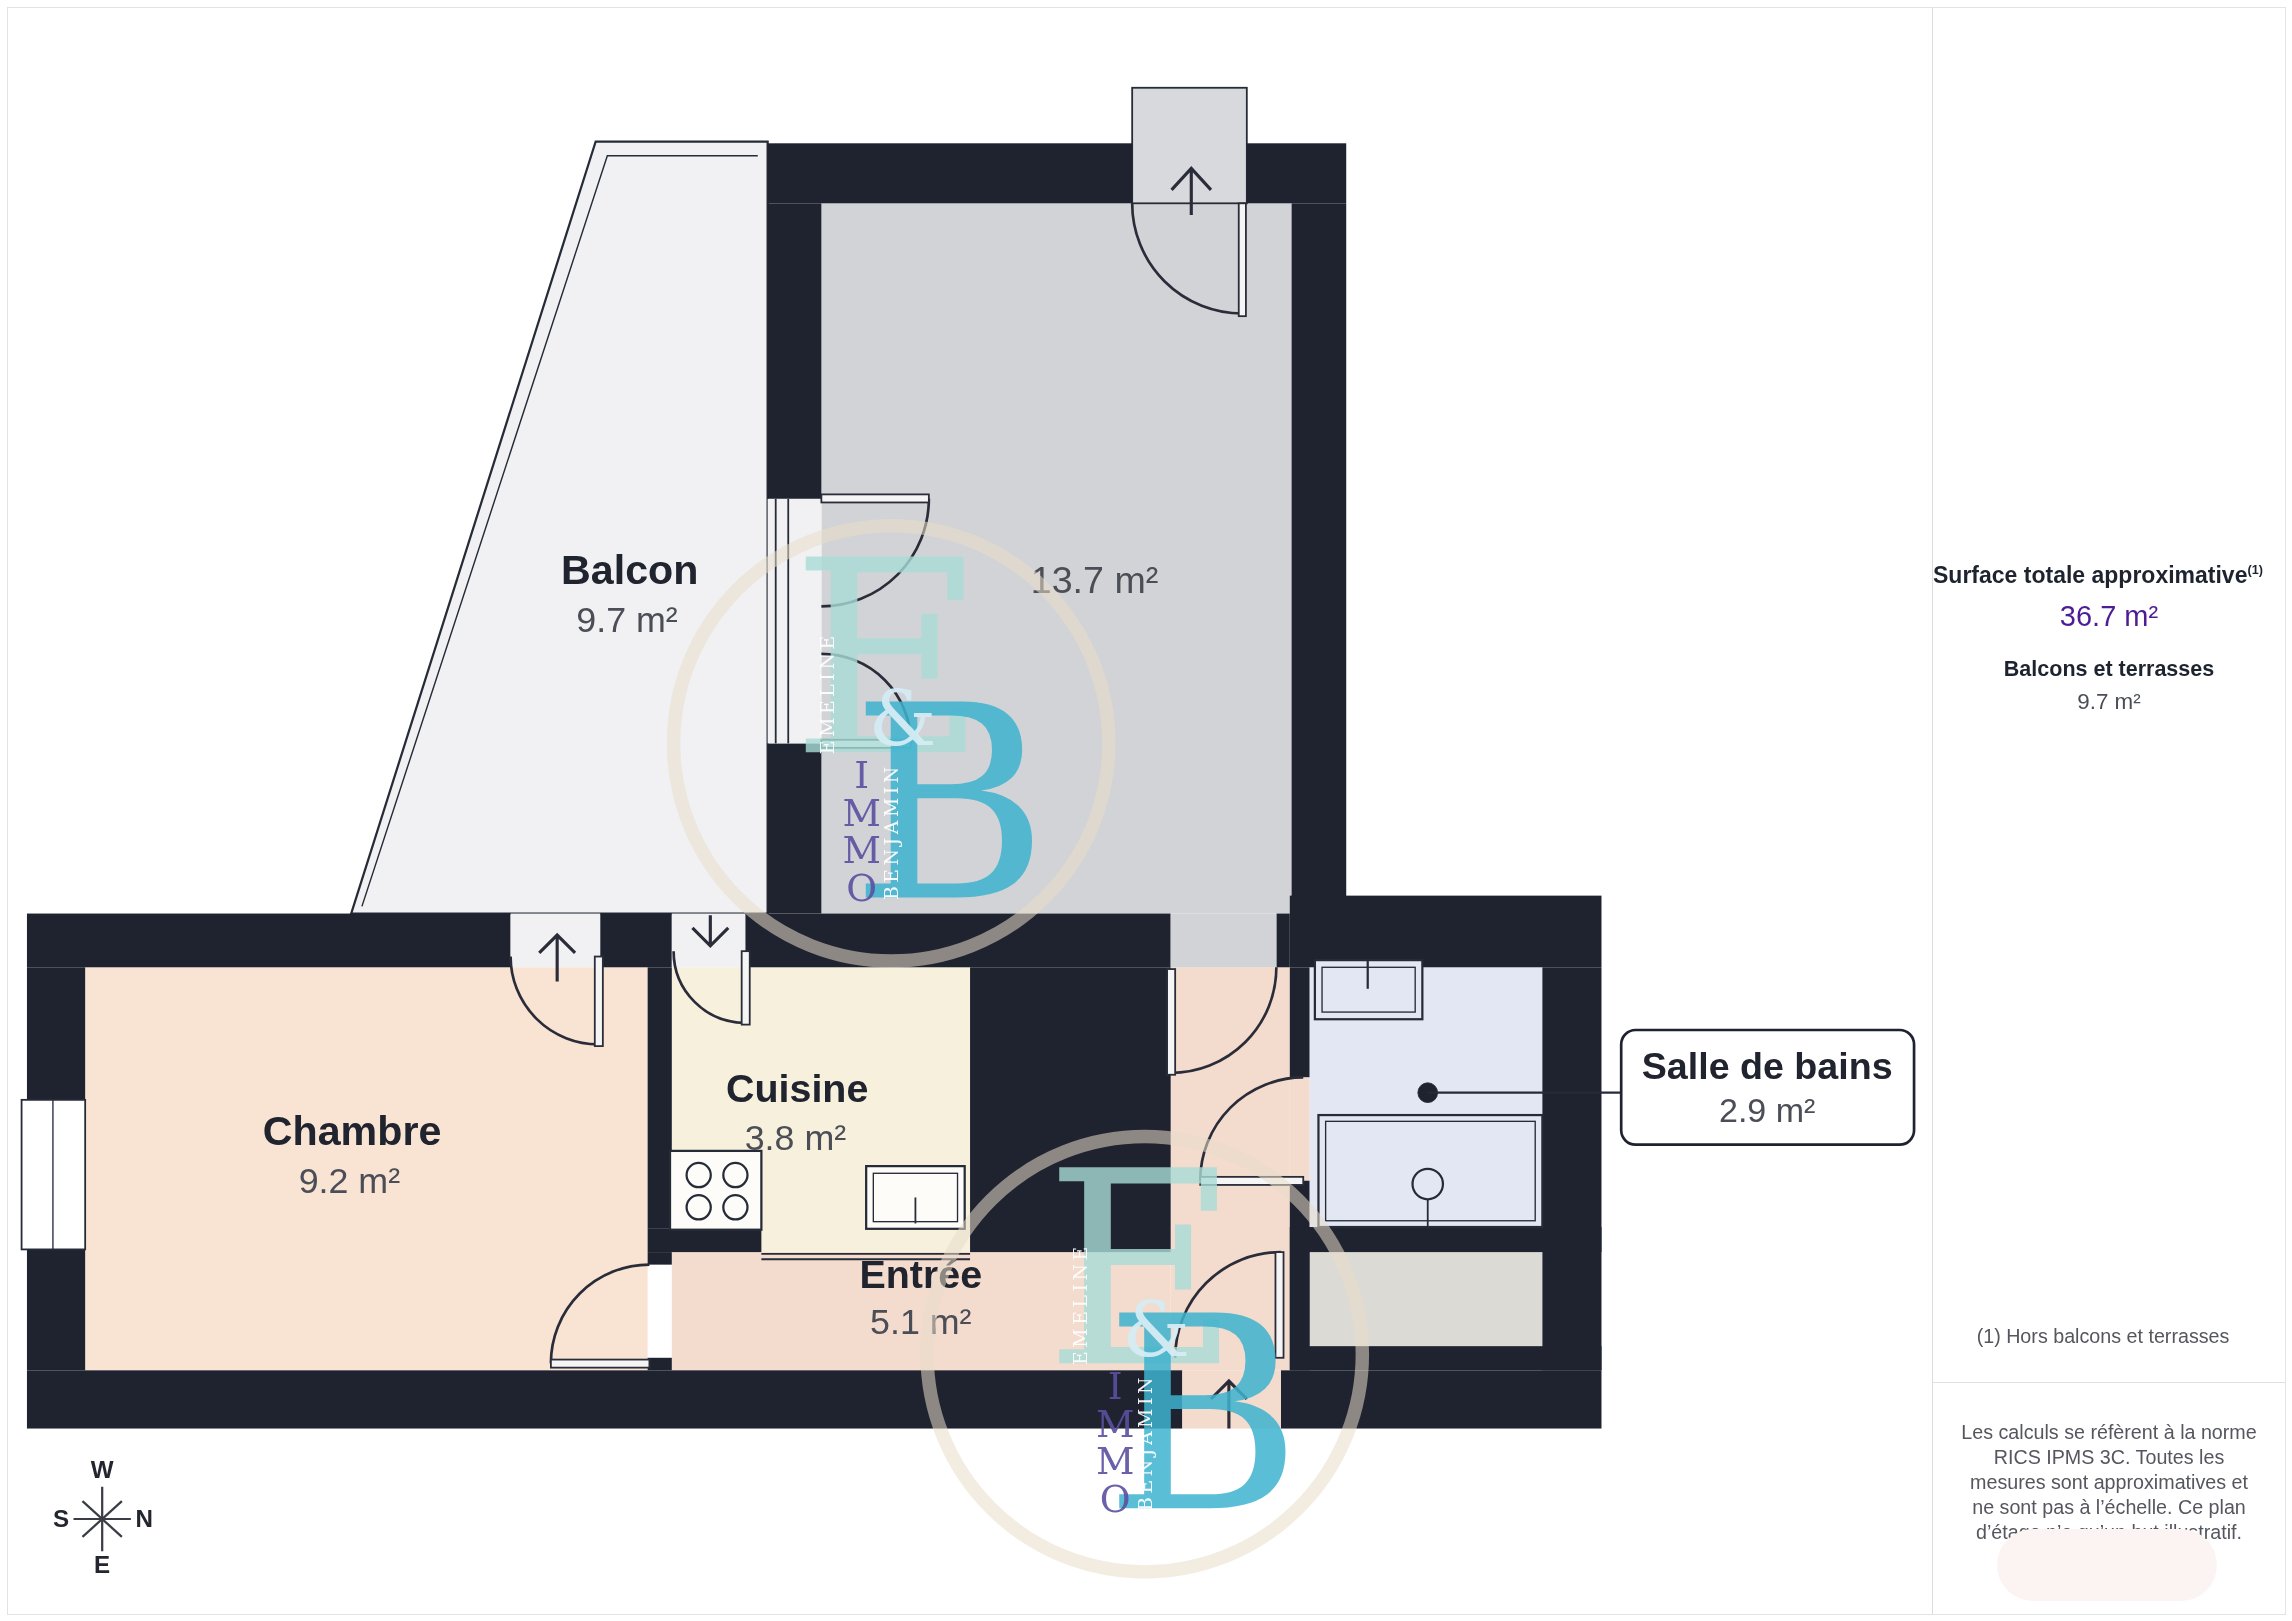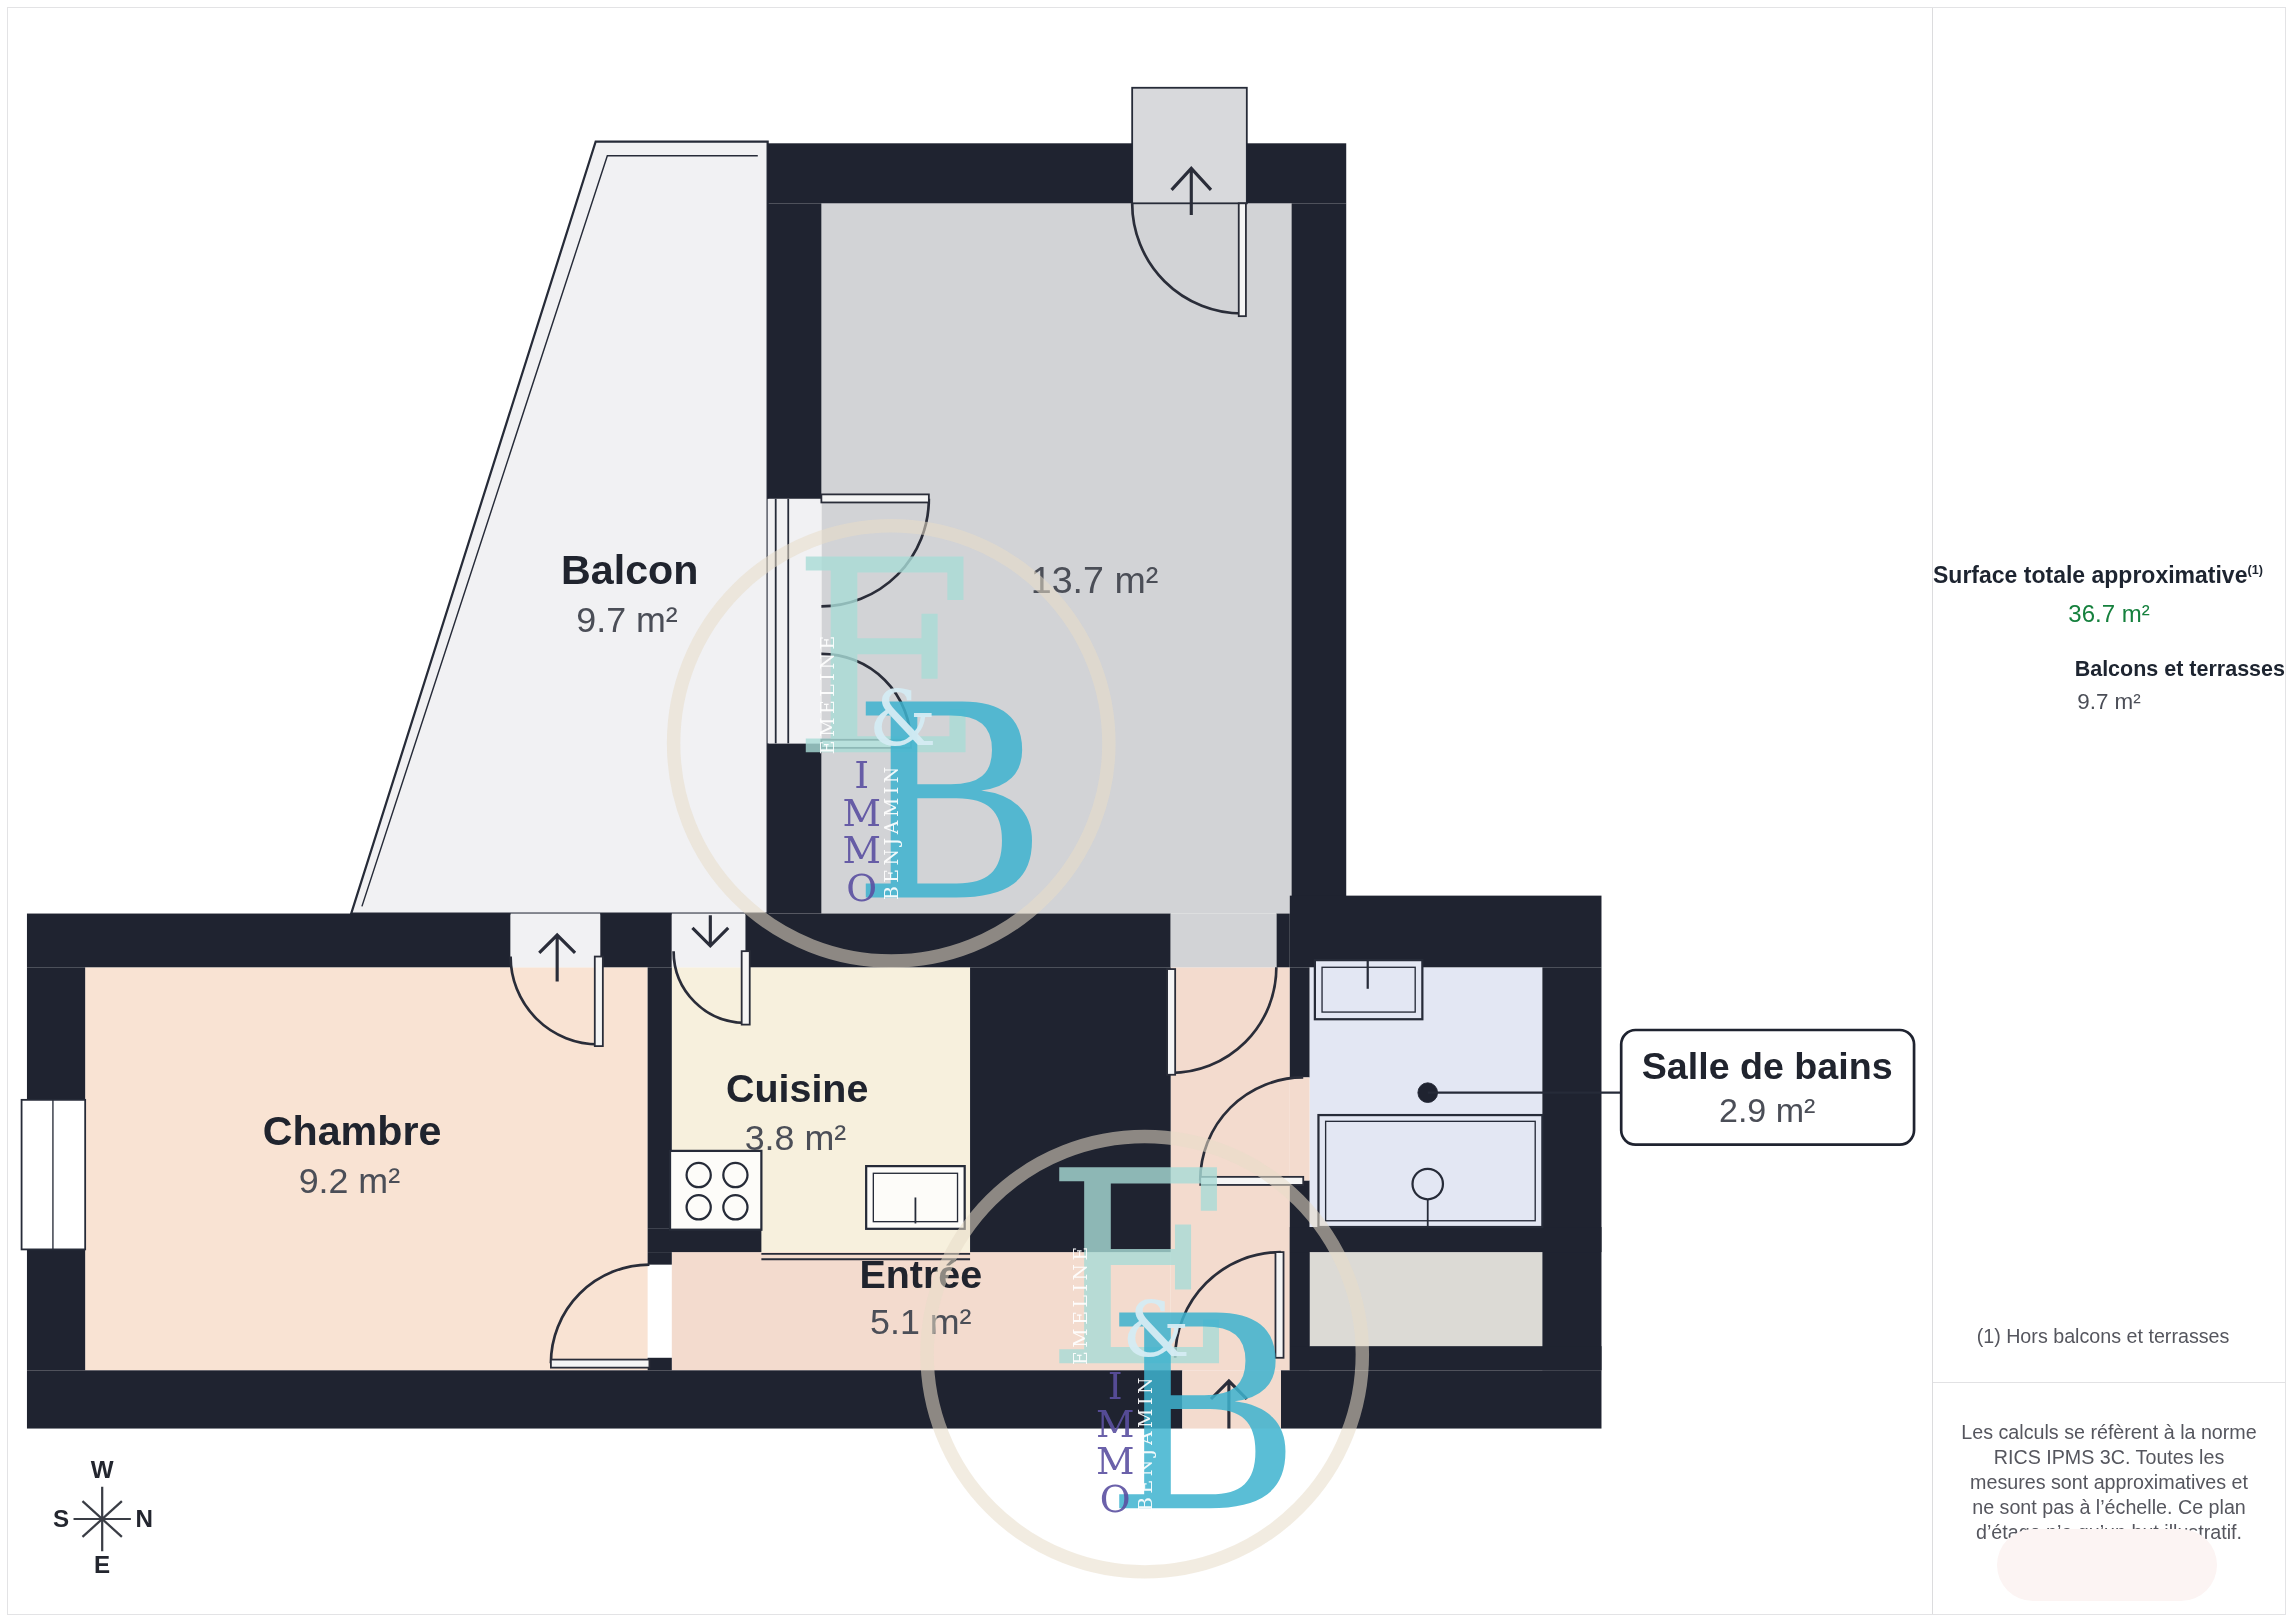--- a/index.html
+++ b/index.html
@@ -10,22 +10,22 @@
   .lbl{font-family:"Liberation Sans",sans-serif;font-weight:700;fill:#20242e;}
   .area{font-family:"Liberation Sans",sans-serif;font-weight:400;fill:#4b4e57;}
   .compassL{font-family:"Liberation Sans",sans-serif;font-weight:700;fill:#23262f;}
   .wmSerif{font-family:"DejaVu Serif","Liberation Serif",serif;}
   
   .sidebar{position:absolute;left:1932px;top:7.2px;width:352px;height:1607px;background:#fff;
            border-left:1.8px solid #dcdcde;}
   .sidebar .s-title{position:absolute;top:555px;left:0;right:0;text-align:left;
            font-size:23px;font-weight:700;color:#1d2430;}
   .sidebar .sup{font-size:0.55em;vertical-align:super;}
-  .sidebar .s-val1{position:absolute;top:593px;left:0;right:0;text-align:center;font-size:24px;color:#15803d;}
-  .sidebar .s-sub{position:absolute;top:650px;left:0;right:0;text-align:right;font-size:21.5px;font-weight:700;color:#1d2430;}
+  .sidebar .s-val1{position:absolute;top:593px;left:0;right:0;text-align:center;font-size:29px;color:#4c1d95;}
+  .sidebar .s-sub{position:absolute;top:650px;left:0;right:0;text-align:center;font-size:21.5px;font-weight:700;color:#1d2430;}
   .sidebar .s-val2{position:absolute;top:682px;left:0;right:0;text-align:center;font-size:22.4px;color:#4b4e57;}
   .sidebar .s-note{position:absolute;top:1318px;left:0;right:12px;text-align:center;font-size:19.7px;color:#55565e;}
   .sidebar .s-divider{position:absolute;top:1375px;left:0;right:0;border-top:1.8px solid #e2e2e4;}
   .sidebar .s-disc{position:absolute;top:1413px;left:27px;right:27px;text-align:center;
            font-size:19.7px;line-height:25px;color:#55565e;}
   .sidebar .s-pill{position:absolute;top:1522px;left:64px;width:220px;height:72px;border-radius:36px;background:#fcf4f3;}
 </style>
 </head>
 <body>
 

